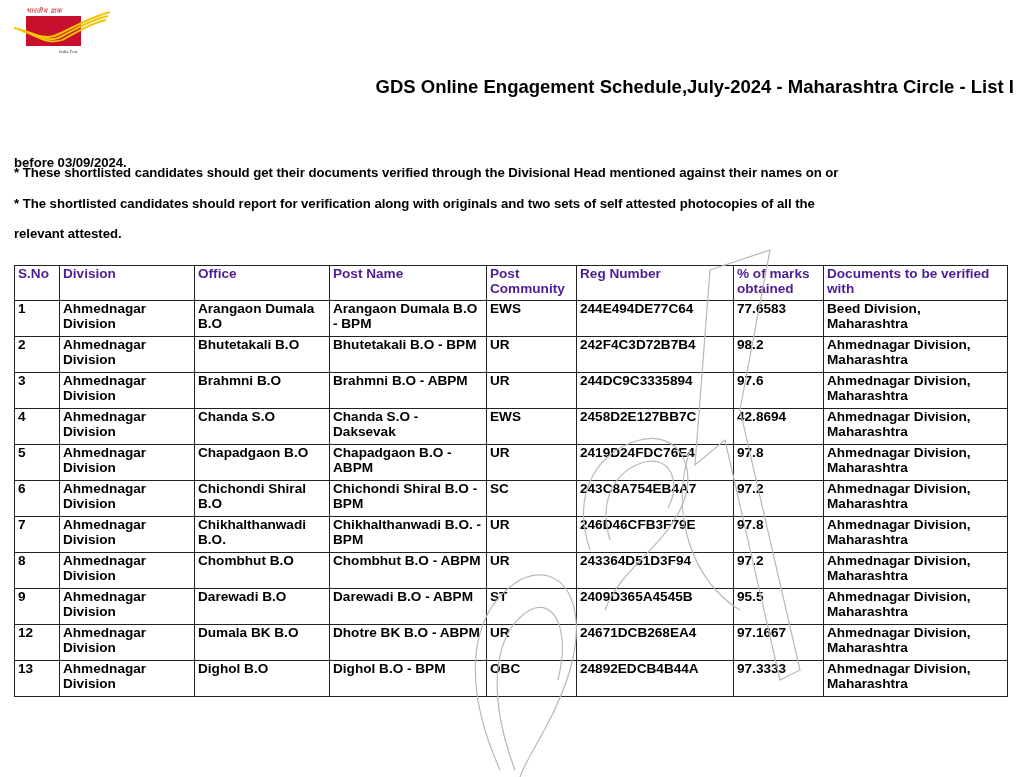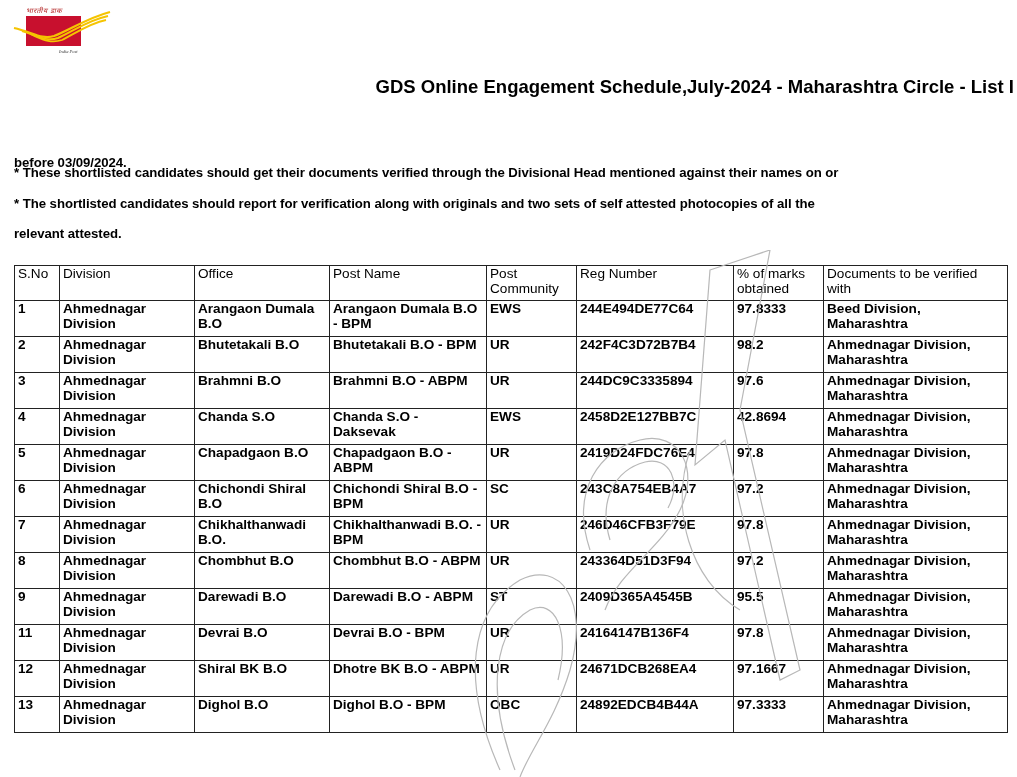--- a/index.html
+++ b/index.html
@@ -85,23 +85,23 @@
       font-weight: bold;
     }
     table.schedule th, table.schedule td {
       border: 1.3px solid #222;
       vertical-align: top;
       text-align: left;
       padding: 1px 3px 0 3px;
       line-height: 14.5px;
     }
     table.schedule th {
-      color: #000000;
+      color: #4c1d95;
       height: 33px;
-      font-weight: normal;
+      font-weight: bold;
     }
     table.schedule td {
       height: 34px;
     }
     .watermark {
       position: absolute;
       left: 440px;
       top: 250px;
       width: 380px;
       height: 527px;
@@ -153,21 +153,21 @@
     </tr>
   </thead>
   <tbody>
     <tr>
       <td>1</td>
       <td>Ahmednagar Division</td>
       <td>Arangaon Dumala B.O</td>
       <td>Arangaon Dumala B.O - BPM</td>
       <td>EWS</td>
       <td>244E494DE77C64</td>
-      <td>97.8333</td>
+      <td>77.6583</td>
       <td>Beed Division, Maharashtra</td>
     </tr>
     <tr>
       <td>2</td>
       <td>Ahmednagar Division</td>
       <td>Bhutetakali B.O</td>
       <td>Bhutetakali B.O - BPM</td>
       <td>UR</td>
       <td>242F4C3D72B7B4</td>
       <td>98.2</td>
@@ -237,33 +237,23 @@
       <td>9</td>
       <td>Ahmednagar Division</td>
       <td>Darewadi B.O</td>
       <td>Darewadi B.O - ABPM</td>
       <td>ST</td>
       <td>2409D365A4545B</td>
       <td>95.5</td>
       <td>Ahmednagar Division, Maharashtra</td>
     </tr>
     <tr>
-      <td>11</td>
-      <td>Ahmednagar Division</td>
-      <td>Devrai B.O</td>
-      <td>Devrai B.O - BPM</td>
-      <td>UR</td>
-      <td>24164147B136F4</td>
-      <td>97.8</td>
-      <td>Ahmednagar Division, Maharashtra</td>
-    </tr>
-    <tr>
       <td>12</td>
       <td>Ahmednagar Division</td>
-      <td>Shiral BK B.O</td>
+      <td>Dumala BK B.O</td>
       <td>Dhotre BK B.O - ABPM</td>
       <td>UR</td>
       <td>24671DCB268EA4</td>
       <td>97.1667</td>
       <td>Ahmednagar Division, Maharashtra</td>
     </tr>
     <tr>
       <td>13</td>
       <td>Ahmednagar Division</td>
       <td>Dighol B.O</td>

